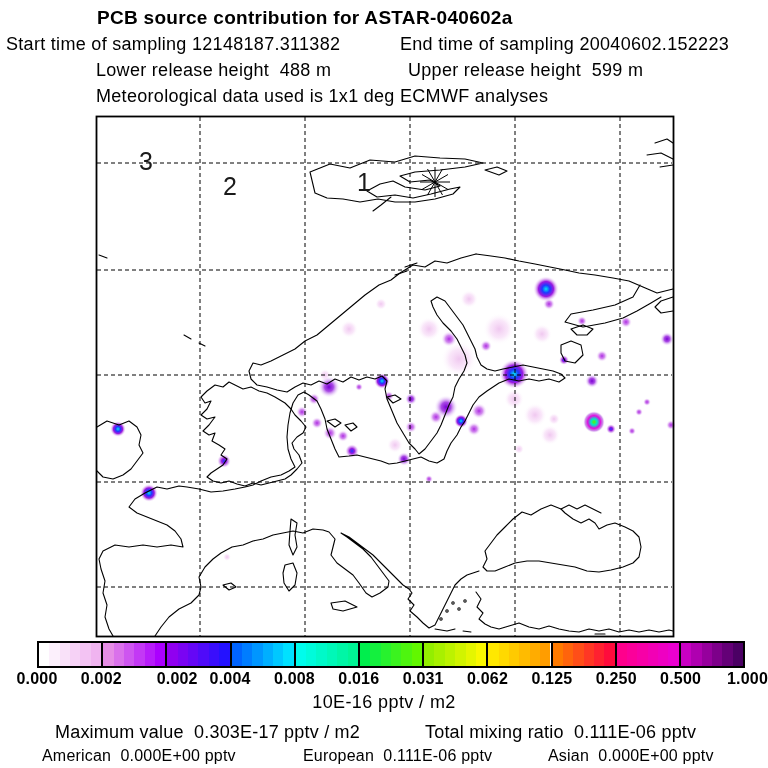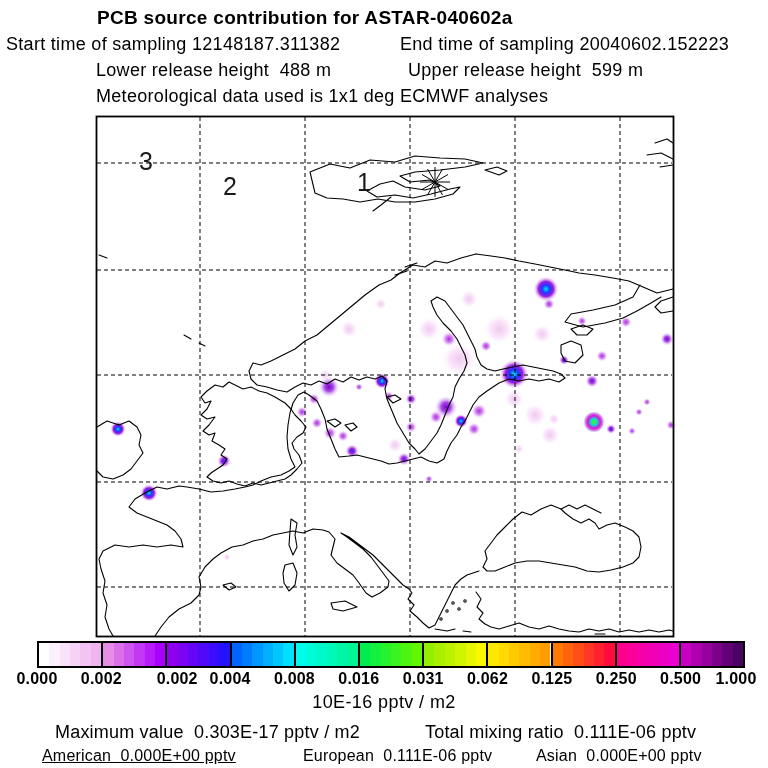--- a/index.html
+++ b/index.html
@@ -302,23 +302,23 @@
     <span class="tick" style="left: 69.3636px;">0.002</span>
     <span class="tick" style="left: 133.727px; text-align: right;">0.002</span>
     <span class="tick" style="left: 198.091px;">0.004</span>
     <span class="tick" style="left: 262.455px;">0.008</span>
     <span class="tick" style="left: 326.818px;">0.016</span>
     <span class="tick" style="left: 391.182px;">0.031</span>
     <span class="tick" style="left: 455.545px;">0.062</span>
     <span class="tick" style="left: 519.909px;">0.125</span>
     <span class="tick" style="left: 584.273px;">0.250</span>
     <span class="tick" style="left: 648.636px;">0.500</span>
-    <span class="tick" style="left: 704px;">1.000</span>
+    <span class="tick" style="left: 704px; text-align: right;">1.000</span>
   </div>
 <div class="abs unit" style="left:284px;top:692px;width:200px;text-align:center;">10E-16 pptv / m2</div>
 
 <div>
   <div class="abs stat" style="left:55px;top:722px;">Maximum value  0.303E-17 pptv / m2</div>
   <div class="abs stat" style="left:425px;top:722px;">Total mixing ratio  0.111E-06 pptv</div>
-  <div class="abs stat2" style="left:42px;top:747px;text-decoration:underline;">American  0.000E+00 pptv</div>
+  <div class="abs stat2" style="left:42px;top:747px;">American  0.000E+00 pptv</div>
   <div class="abs stat2" style="left:303px;top:747px;">European  0.111E-06 pptv</div>
-  <div class="abs stat2" style="left:536px;top:747px;">Asian  0.000E+00 pptv</div>
+  <div class="abs stat2" style="left:548px;top:747px;">Asian  0.000E+00 pptv</div>
 </div>
 
 </body></html>

